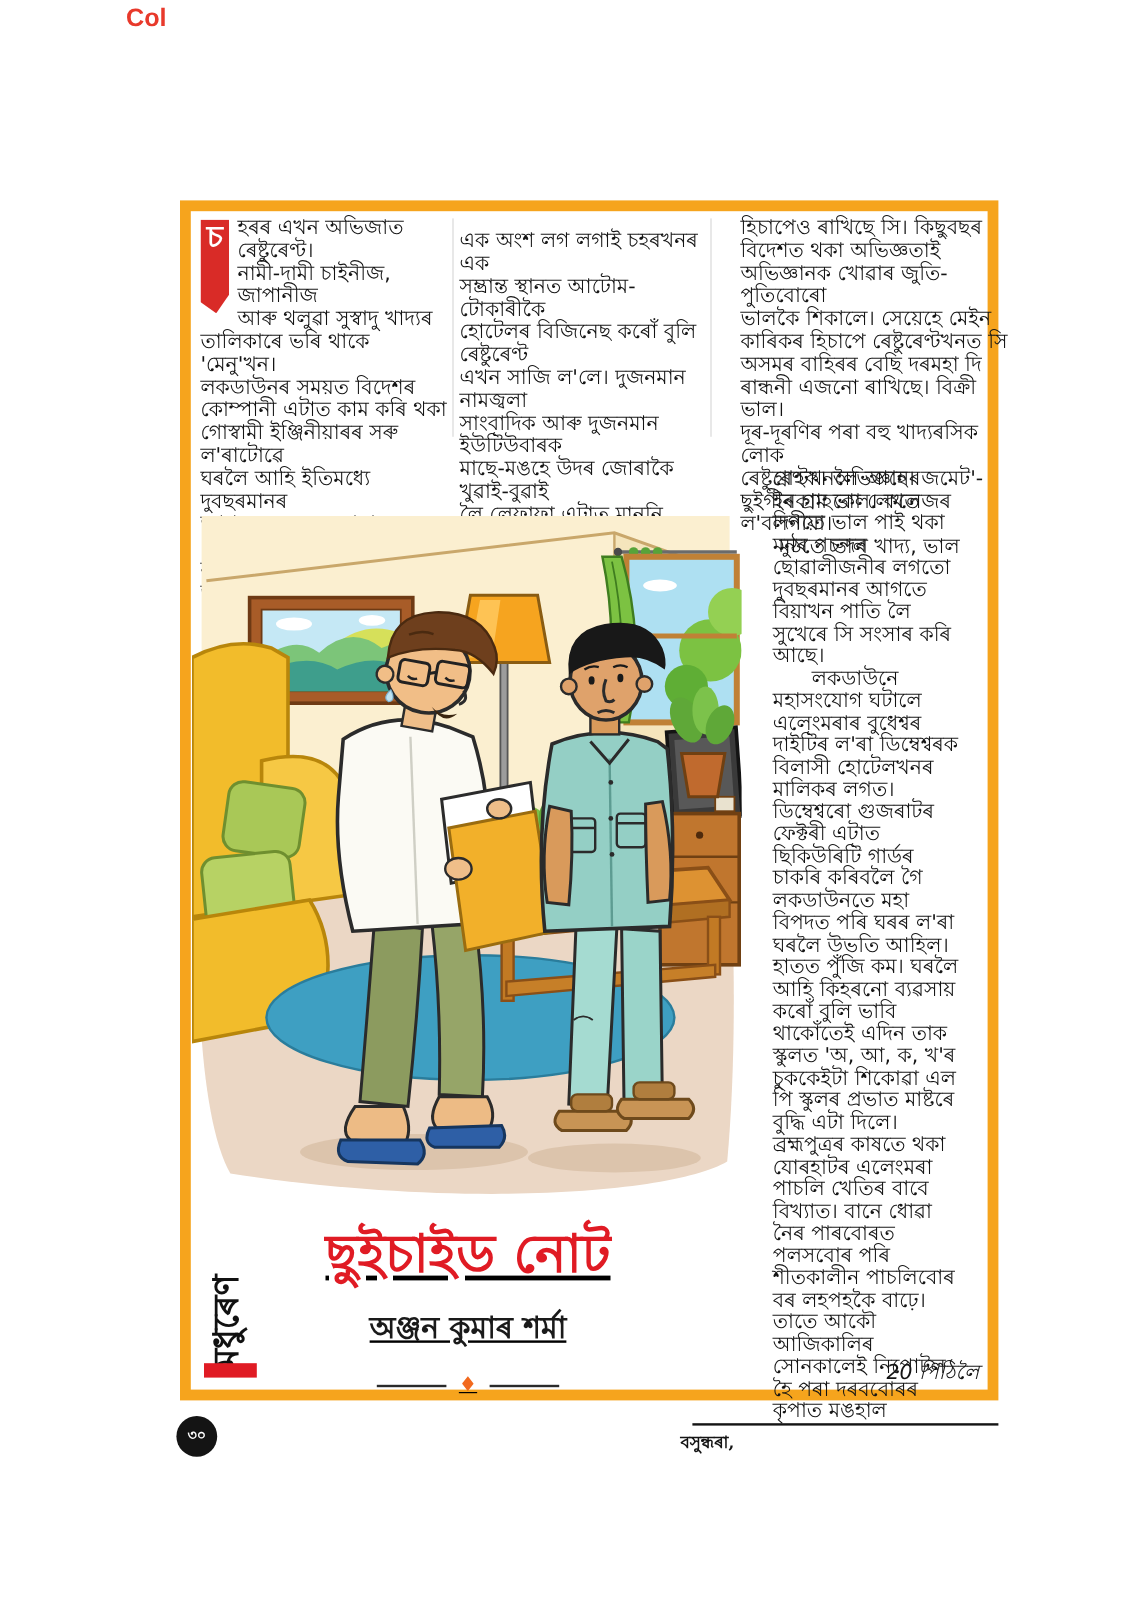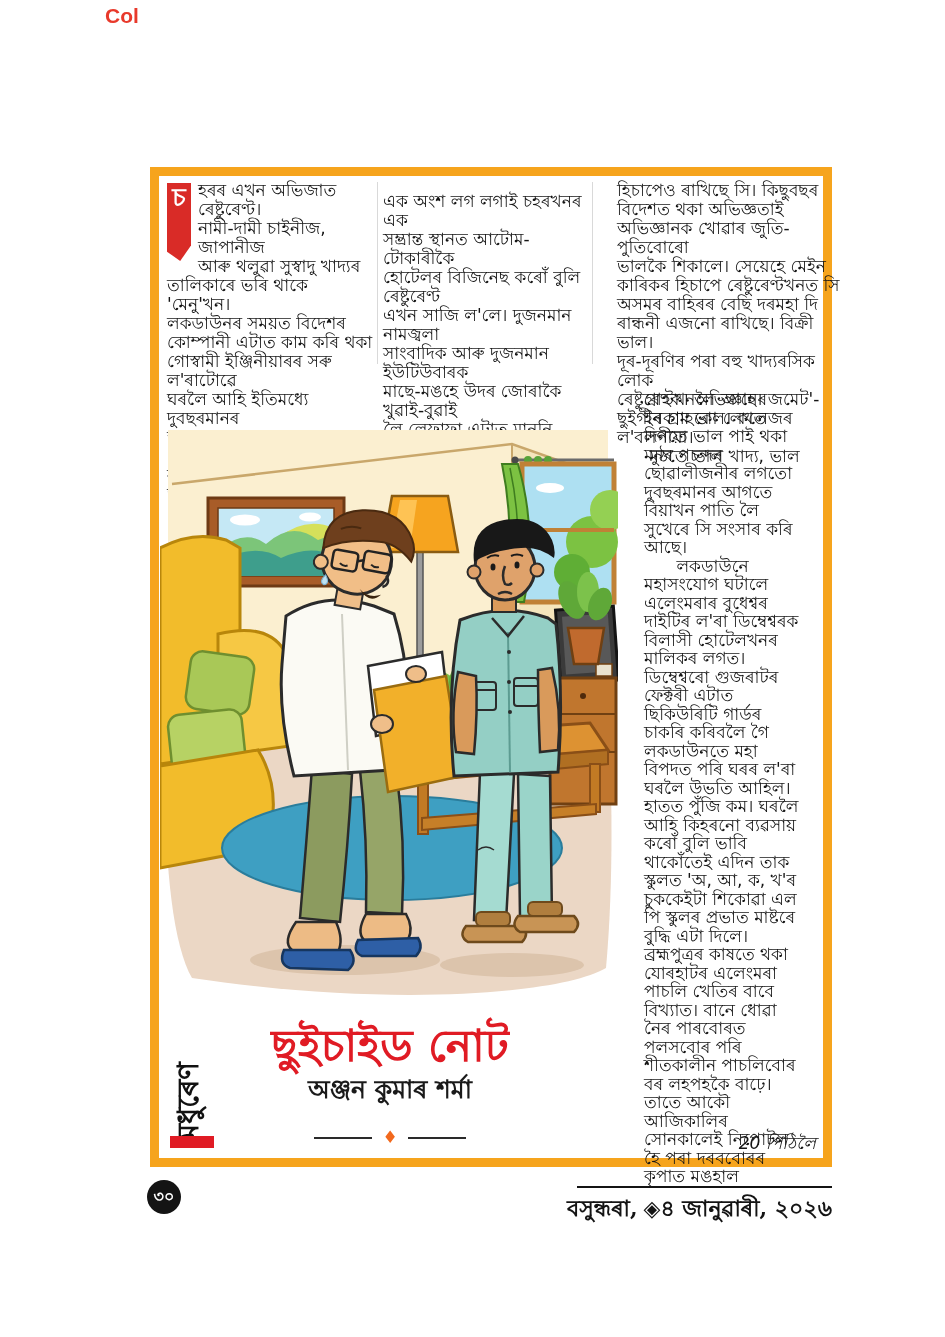--- a/index.html
+++ b/index.html
@@ -17,42 +17,42 @@
   .col3b{line-height:18.5px;}
 
   .colrule{position:absolute;width:1px;background:#d9d9d9;}
 
   .dropcap{float:left;width:24px;height:78px;margin:2px 7px 0 0;background:#D92B27;
        clip-path:polygon(0 0,100% 0,100% 80%,55% 100%,0 88%);
        color:#ffffff;font-size:25px;font-weight:bold;text-align:center;line-height:30px;}
 
   .illustration{position:absolute;left:1px;top:244px;width:458px;height:596px;}
 
-  .title-block{position:absolute;left:41px;top:846px;width:380px;text-align:center;}
+  .title-block{position:absolute;left:41px;top:846px;width:380px;text-align:center;text-decoration:underline;}
   .story-title{font-size:44px;font-weight:bold;color:#E01B24;line-height:1.1;
        font-family:"DejaVu Serif","Liberation Serif",serif;}
-  .story-author{margin-top:0;font-size:25px;font-weight:600;color:#1a1a1a;}
+  .story-author{margin-top:17px;font-size:25px;font-weight:600;color:#1a1a1a;}
   .title-divider{margin-top:16px;display:flex;align-items:center;justify-content:center;gap:10px;}
   .title-divider .rule{width:58px;height:2px;background:#2a2a2a;}
   .title-divider .diamond{color:#F2691D;font-size:17px;line-height:1;}
 
   .vlabel{position:absolute;left:4px;top:852px;height:112px;width:42px;
        writing-mode:vertical-rl;transform:rotate(180deg);font-size:29px;font-weight:bold;
        color:#111;font-family:"DejaVu Serif","Liberation Serif",serif;text-align:left;}
   .redbar{position:absolute;left:11px;top:960px;width:44px;height:12px;background:#E01B24;}
 
   .continuation{position:absolute;left:457px;top:954px;width:200px;text-align:right;
        font-size:17px;font-style:italic;color:#141414;}
 
   .page-number{position:absolute;left:147px;top:1180px;width:34px;height:34px;border-radius:50%;
-       background:#141414;color:#ffffff;font-size:16px;font-weight:bold;
+       background:#141414;color:#ffffff;font-size:12px;font-weight:bold;
        display:flex;align-items:center;justify-content:center;}
   .footer-rule{position:absolute;left:577px;top:1186px;width:255px;height:2px;background:#141414;}
   .footer-text{position:absolute;left:567px;top:1191px;width:265px;display:flex;
-       justify-content:space-between;align-items:flex-start;font-size:22px;font-weight:600;
+       justify-content:space-between;align-items:flex-start;font-size:14px;font-weight:600;
        color:#141414;font-family:"DejaVu Serif","Liberation Serif",serif;}
 </style>
 </head>
 <body>
 
 <div class="page">
 
   <div class="corner-label">Col</div>
 
   <div class="frame">
@@ -308,16 +308,15 @@
     <div class="redbar"></div>
 
     <div class="continuation">20 পিঠিলৈ</div>
 
   </div>
 
   <div class="page-number">৩০</div>
   <div class="footer-rule"></div>
   <div class="footer-text">
     <span>বসুন্ধৰা,</span>
-    <span>◈৪ জানুৱাৰী, ২০২৬</span>
   </div>
 
 </div>
 
 </body></html>

